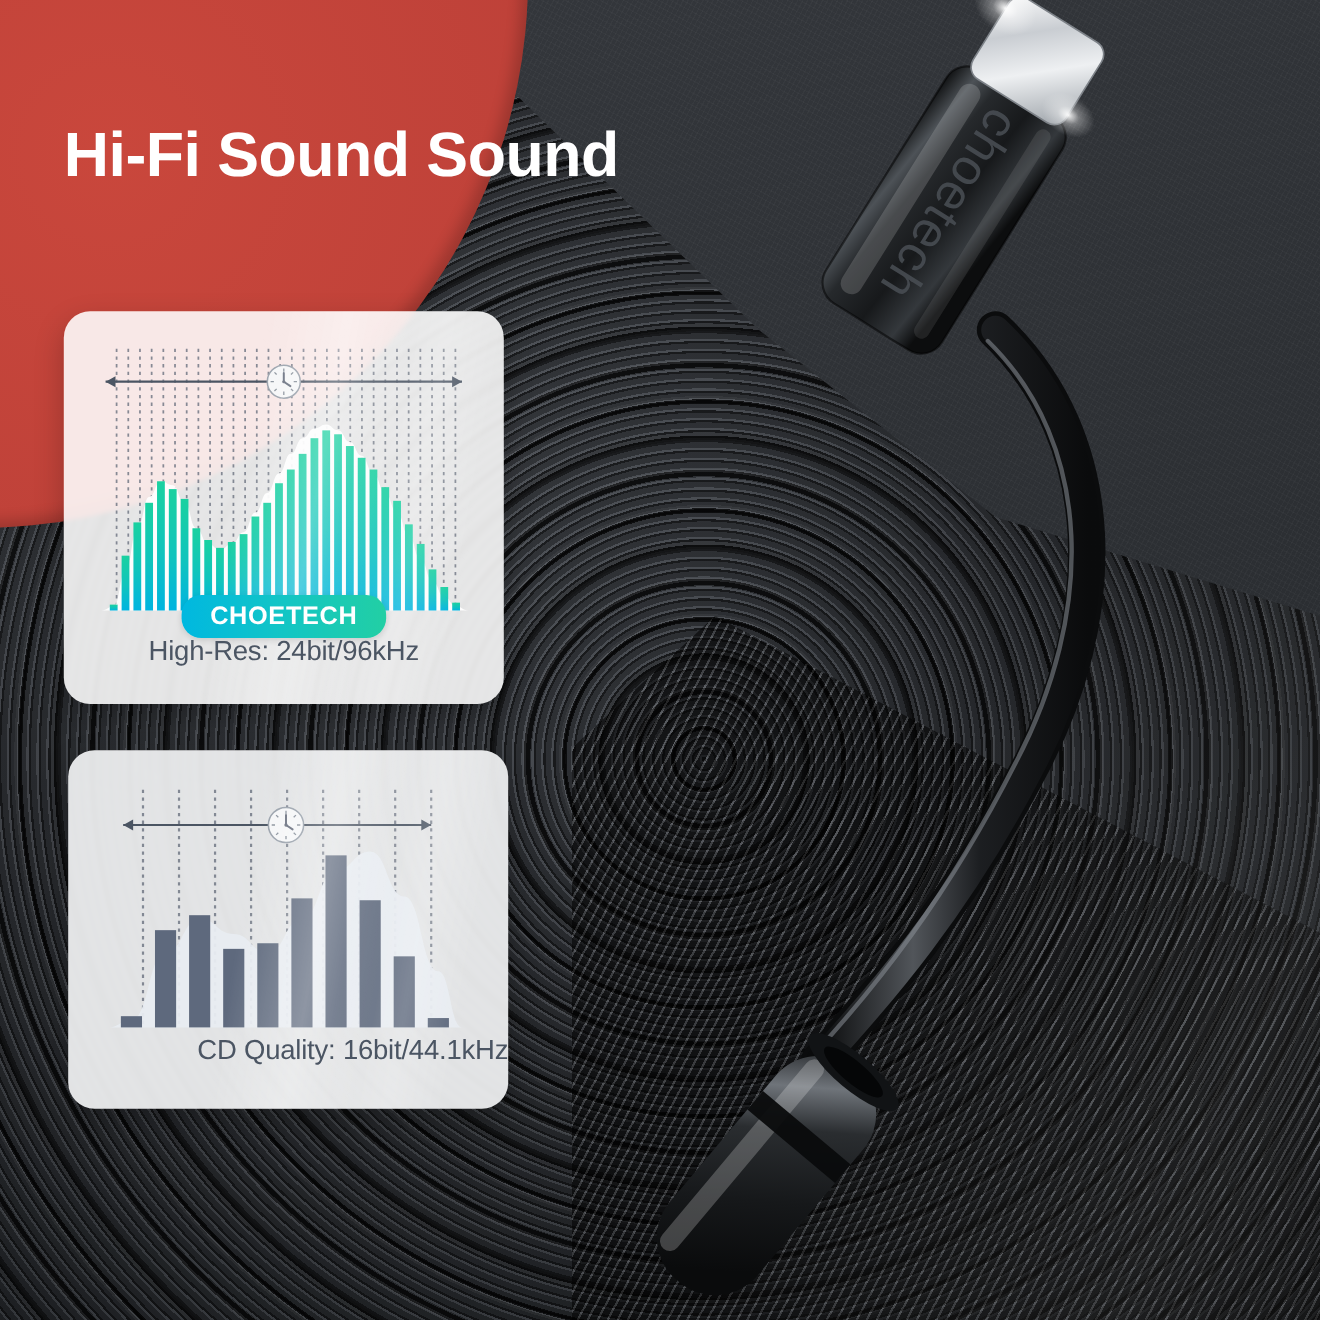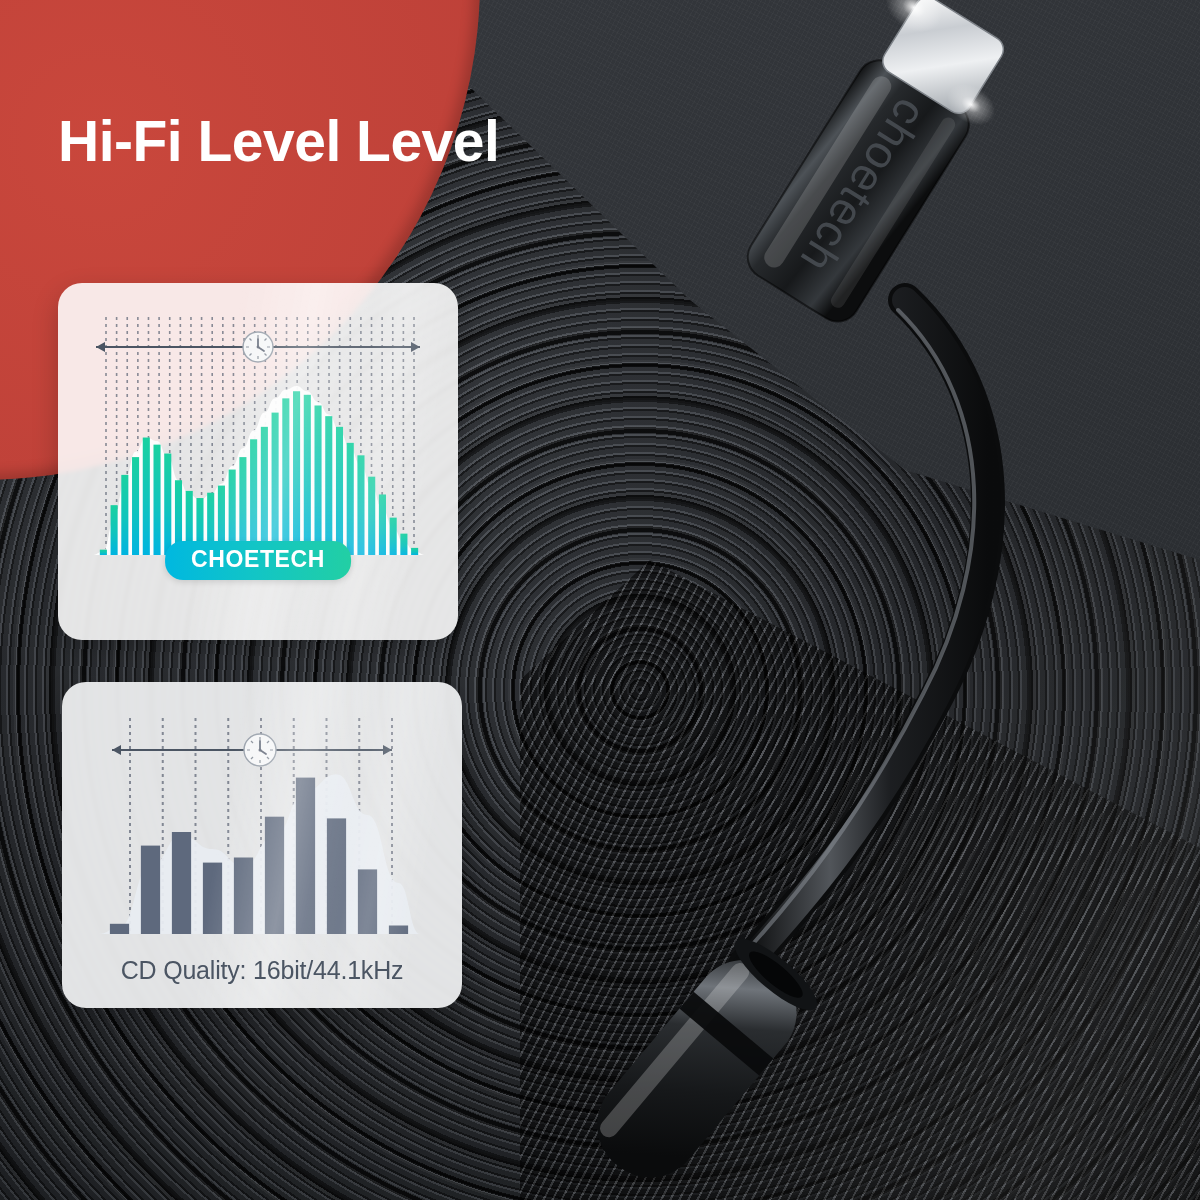--- a/index.html
+++ b/index.html
@@ -105,21 +105,21 @@
     opacity:.55;
   }
 
   .plot { position:absolute; left:0; top:0; width:100%; height:100%; }
 
   .caption {
     position:absolute; left:0; width:100%; text-align:center;
     font-size:25px; color:#4b5563; letter-spacing:-.2px;
   }
   .cap-hi { top:295px; }
-  .cap-cd { top:274px; }
+  .cap-cd { top:259px;text-align:right; }
 
   .badge {
     position:absolute; left:50%; transform:translateX(-50%);
     top:258px; padding:5px 26px 7px; border-radius:18px;
     font-size:23px; font-weight:bold; color:#ffffff; letter-spacing:.6px;
     background:linear-gradient(90deg,#00b8e0 0%,#12c5c6 48%,#22cfa4 100%);
     box-shadow:0 2px 6px rgba(0,0,0,.13);
   }
 
   
@@ -133,21 +133,21 @@
   <div class="bg-base"></div>
   <div class="vinyl"></div>
   <div class="vinyl-grooves"></div>
   <div class="vinyl-stripe"></div>
   <div class="vinyl-sheen"></div>
   <div class="bg-panel"></div>
   <div class="red-label"></div>
   <div class="red-edge"></div>
 
   <div class="headline-wrap">
-    <div class="headline">Hi-Fi Level Level</div>
+    <div class="headline">Hi-Fi Sound Sound</div>
   </div>
 
   <div class="card card-hi">
     <svg class="plot" viewBox="0 0 400 357" preserveAspectRatio="none">
       <defs>
         <linearGradient id="gBar" x1="0" y1="0" x2="0" y2="1">
           <stop offset="0%" stop-color="#1ad1a0"></stop>
           <stop offset="55%" stop-color="#10c4bd"></stop>
           <stop offset="100%" stop-color="#00b4e0"></stop>
         </linearGradient>
@@ -234,20 +234,21 @@
           <line x1="-8.5" y1="-8.5" x2="-6.5" y2="-6.5"></line>
             <line x1="8.5" y1="8.5" x2="6.5" y2="6.5"></line>
         </g>
         <line x1="0" y1="0" x2="0" y2="-8" stroke="#6b7280" stroke-width="1.8" stroke-linecap="round"></line>
         <line x1="0" y1="0" x2="6" y2="4" stroke="#6b7280" stroke-width="1.8" stroke-linecap="round"></line>
         <circle r="1.4" fill="#6b7280"></circle>
       </g>
     </svg>
     <div class="card-sheen"></div>
     <div class="badge">CHOETECH</div>
+    <div class="caption cap-hi">High-Res: 24bit/96kHz</div>
   </div>
 
   <div class="card card-cd">
     <svg class="plot" viewBox="0 0 400 326" preserveAspectRatio="none">
       <g id="cd-lines">
           <line x1="68" x2="68" y1="36" y2="252" stroke="#6b7280" stroke-width="2" stroke-dasharray="3 4" opacity="0.8"></line>
           <line x1="100.75" x2="100.75" y1="36" y2="252" stroke="#6b7280" stroke-width="2" stroke-dasharray="3 4" opacity="0.8"></line>
           <line x1="133.5" x2="133.5" y1="36" y2="252" stroke="#6b7280" stroke-width="2" stroke-dasharray="3 4" opacity="0.8"></line>
           <line x1="166.25" x2="166.25" y1="36" y2="252" stroke="#6b7280" stroke-width="2" stroke-dasharray="3 4" opacity="0.8"></line>
           <line x1="199" x2="199" y1="36" y2="252" stroke="#6b7280" stroke-width="2" stroke-dasharray="3 4" opacity="0.8"></line>

